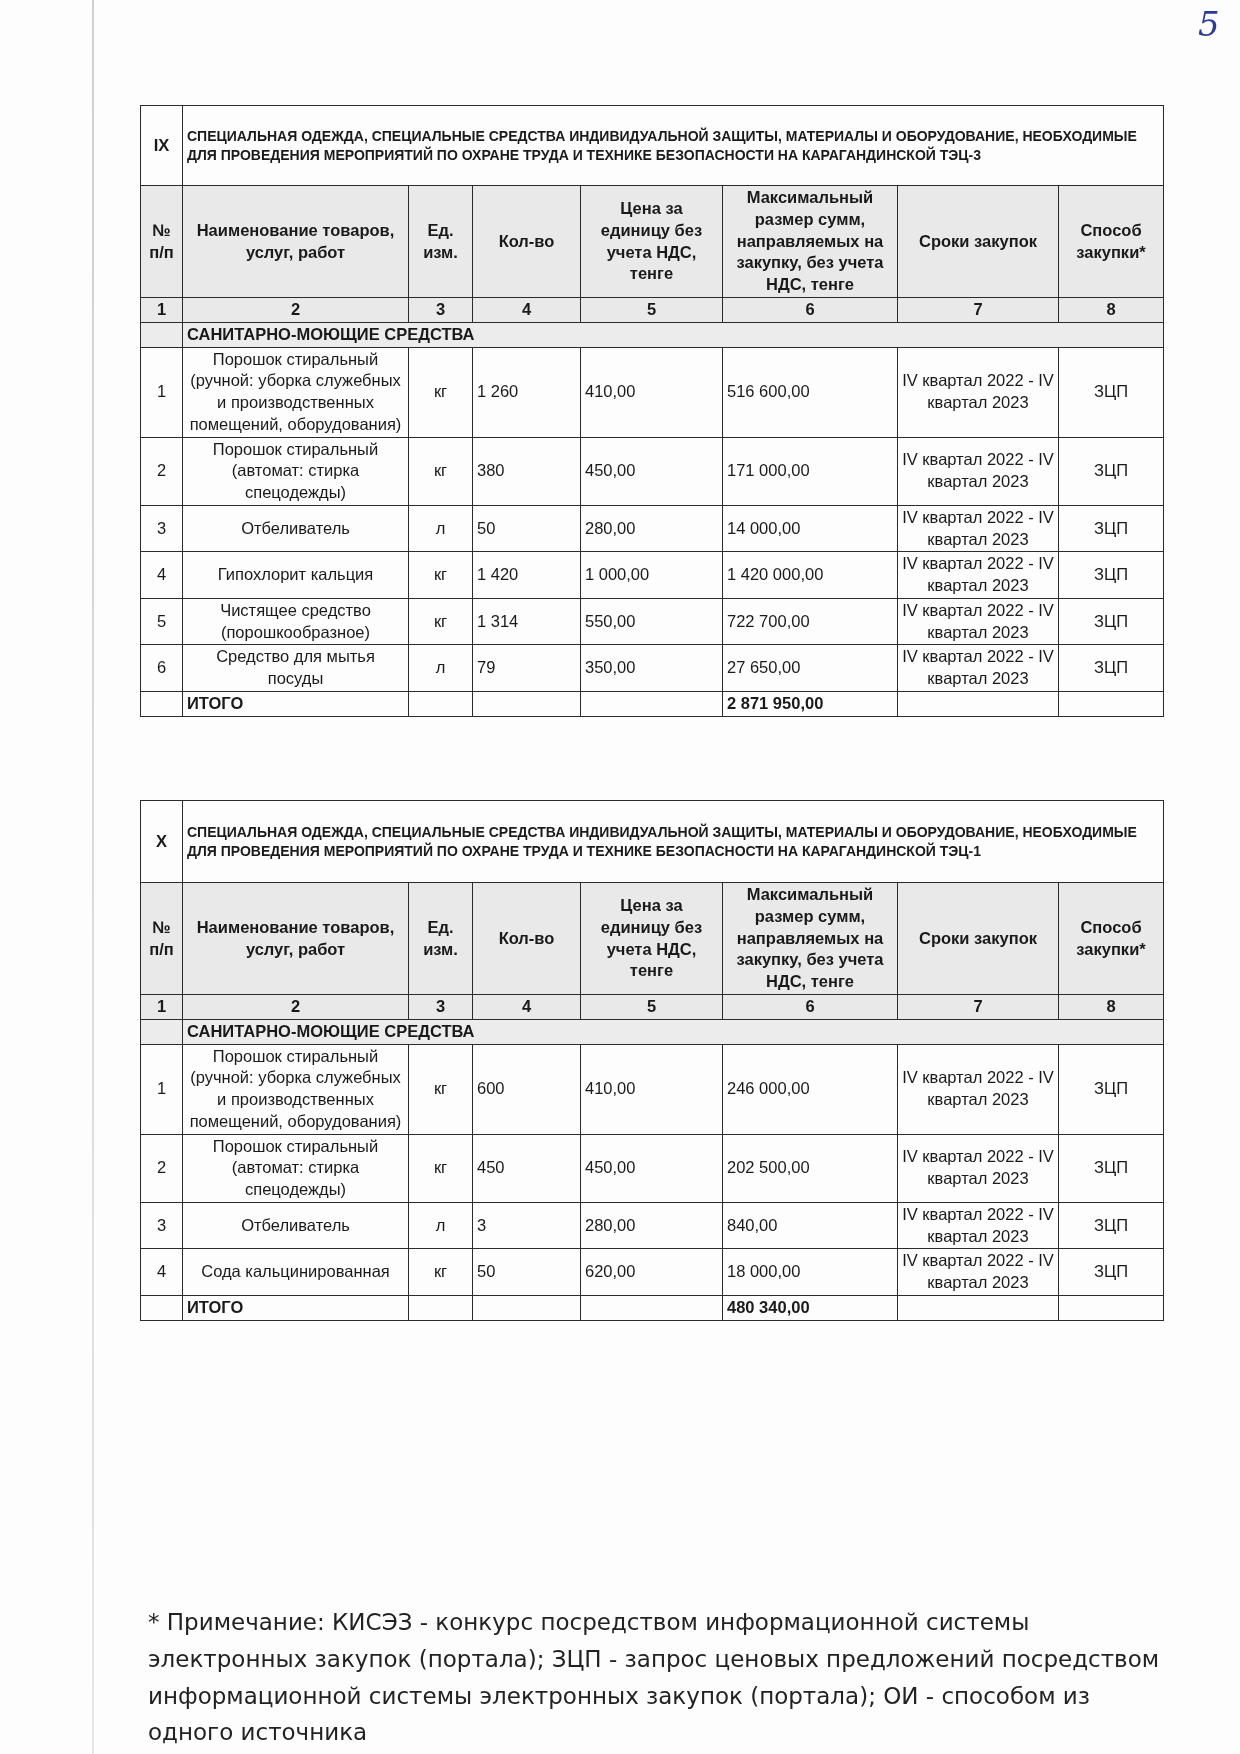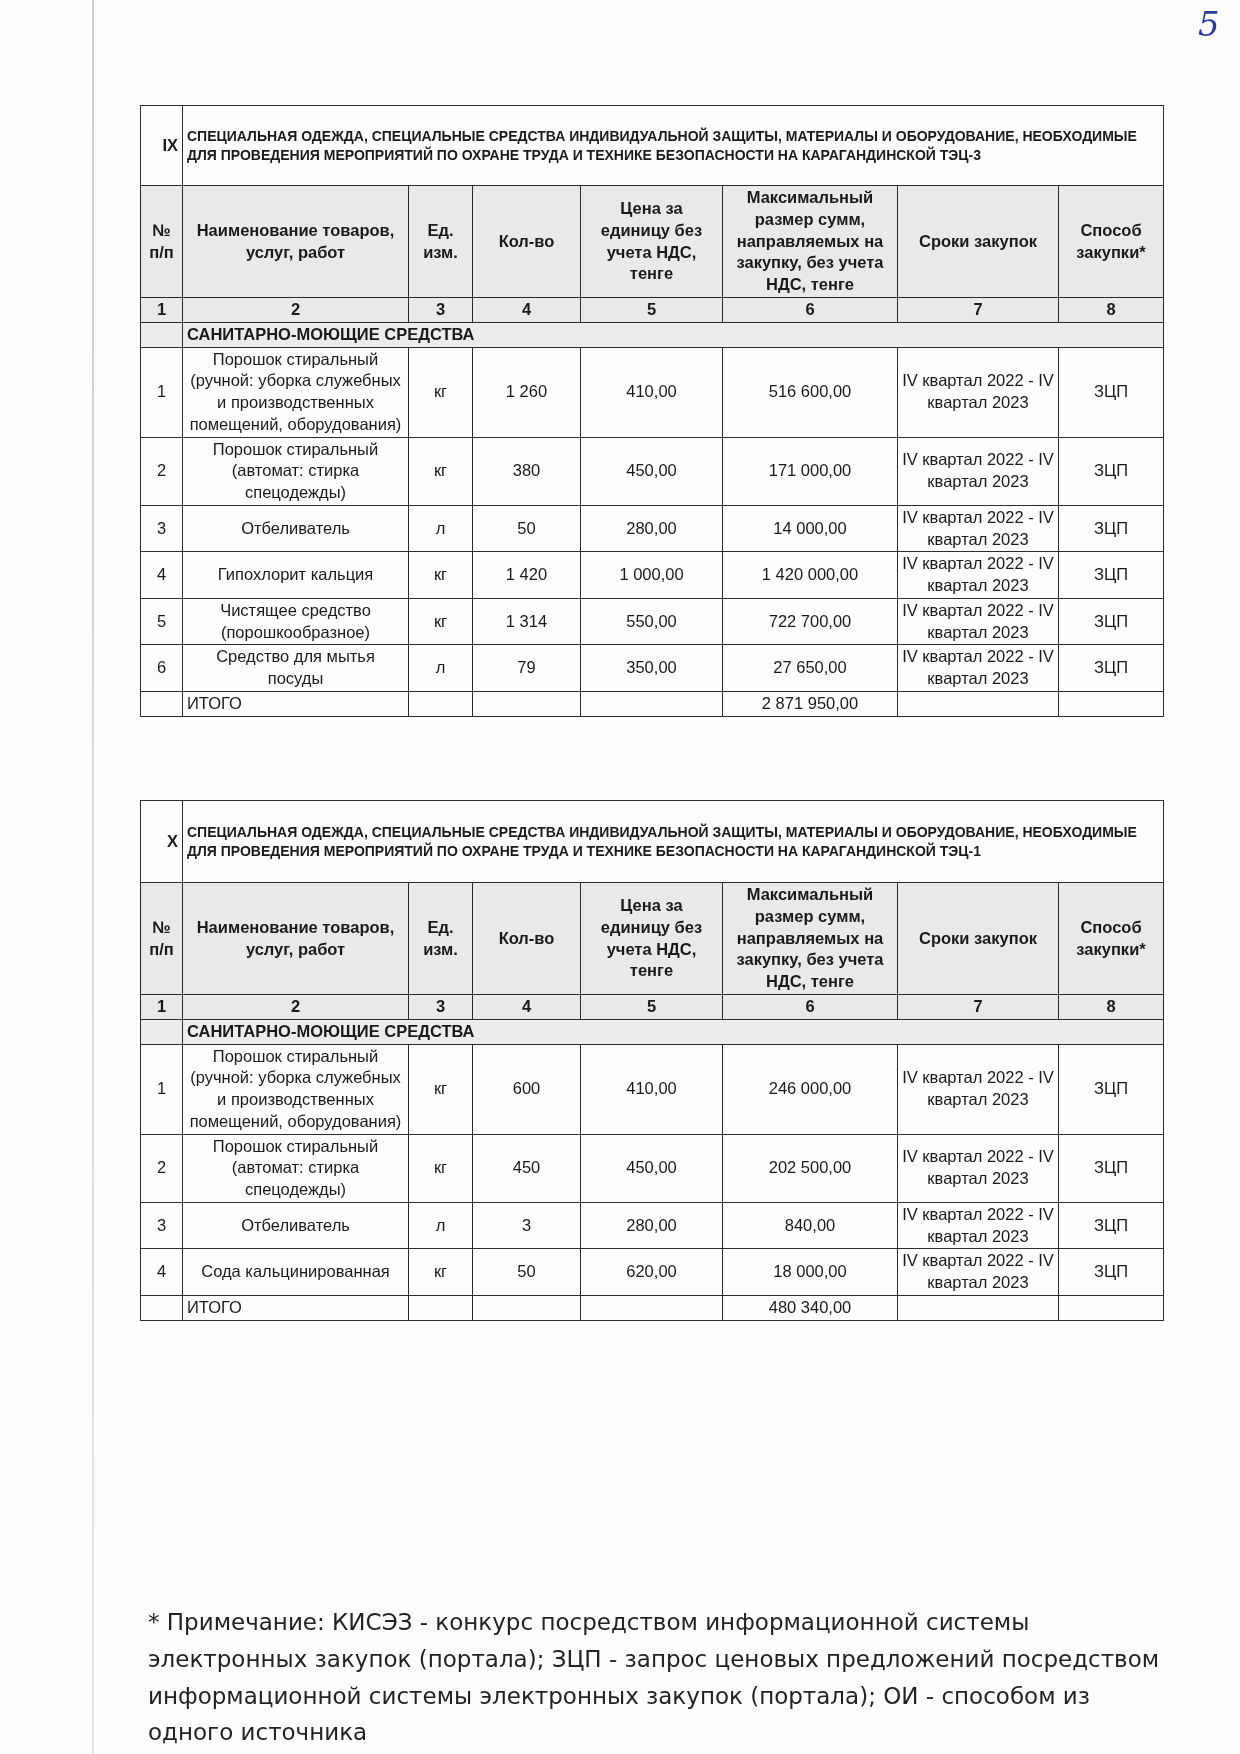--- a/index.html
+++ b/index.html
@@ -22,30 +22,30 @@
     position: absolute; left: 140px; width: 1023px;
     border-collapse: collapse; table-layout: fixed;
     font-size: 16.5px;
   }
   table.proc td {
     border: 1.5px solid #2b2b2b; padding: 1px 4px; vertical-align: middle;
     line-height: 1.32;
   }
   #table-ix { top: 105px; }
   #table-x { top: 800px; }
-  .sec-num { text-align: right; font-weight: bold; }
+  .sec-num { text-align: center; font-weight: bold; }
   .sec-title { font-weight: bold; font-size: 14px; padding: 4px 4px; }
   .hdr td { background: #e9e9e9; font-weight: bold; text-align: center; }
   .colnum td { background: #e9e9e9; font-weight: bold; text-align: center; padding: 0 4px; }
   .group td { background: #ececec; margin-left: 28px; }
   .group .g-title { font-weight: bold; }
   .c { text-align: center; }
-  .r { text-align: center; }
+  .r { text-align: left; }
   .l { text-align: center; }
-  .total td { font-weight: normal; margin-top: 29px; }
+  .total td { font-weight: bold; margin-top: 29px; }
   .footnote {
     position: absolute; left: 148px; top: 1604px; width: 1020px;
     font-family: "DejaVu Sans", sans-serif; font-size: 23px; line-height: 1.6;
     color: #222;
   }
 </style>
 </head>
 <body>
 
 <div class="page-edge"></div>

